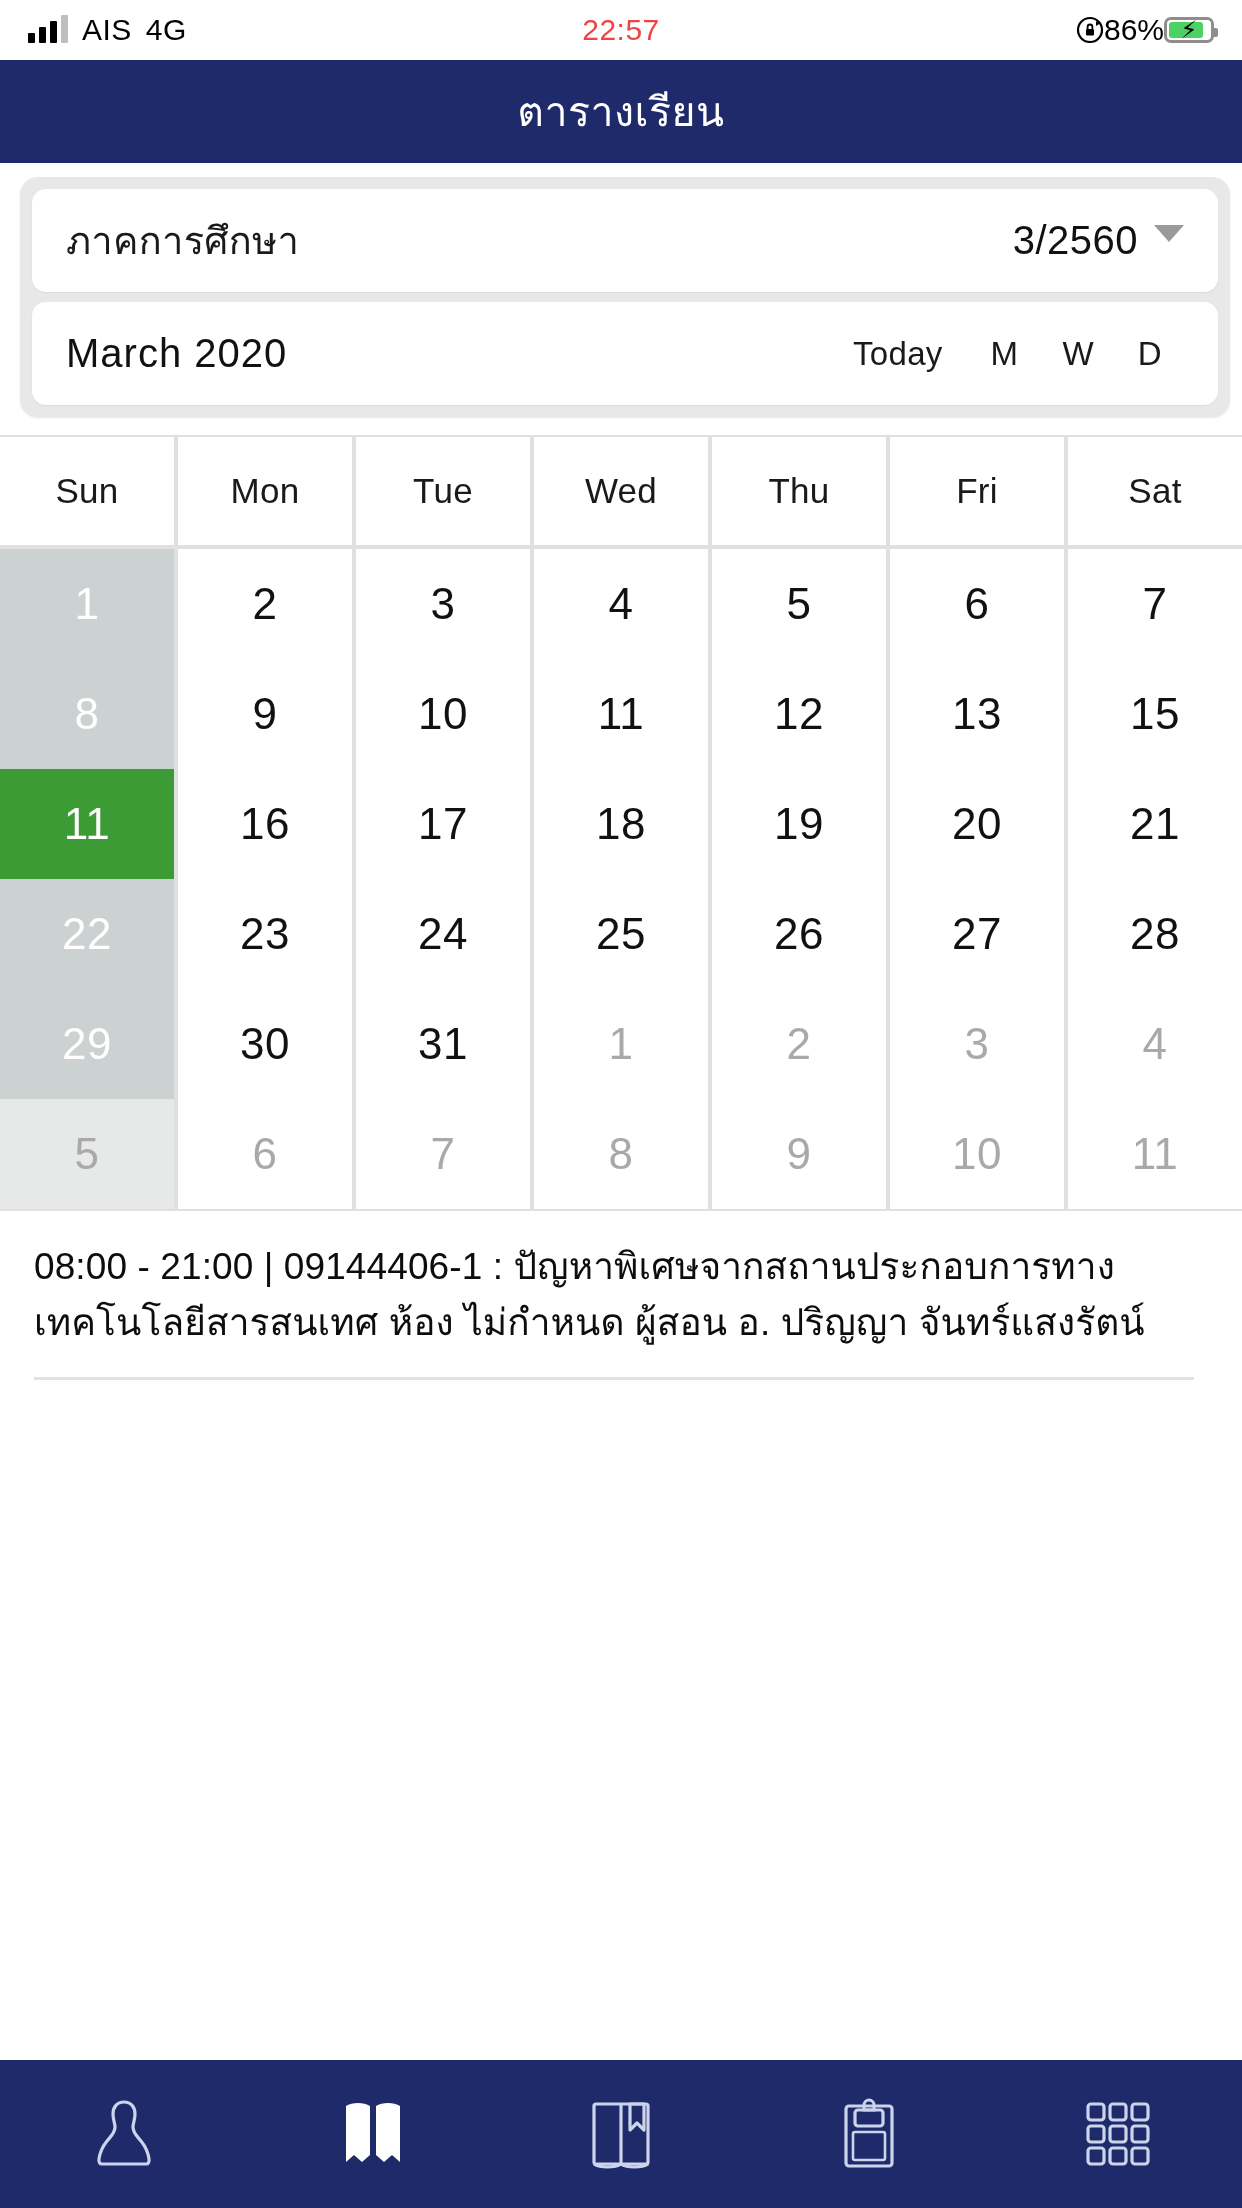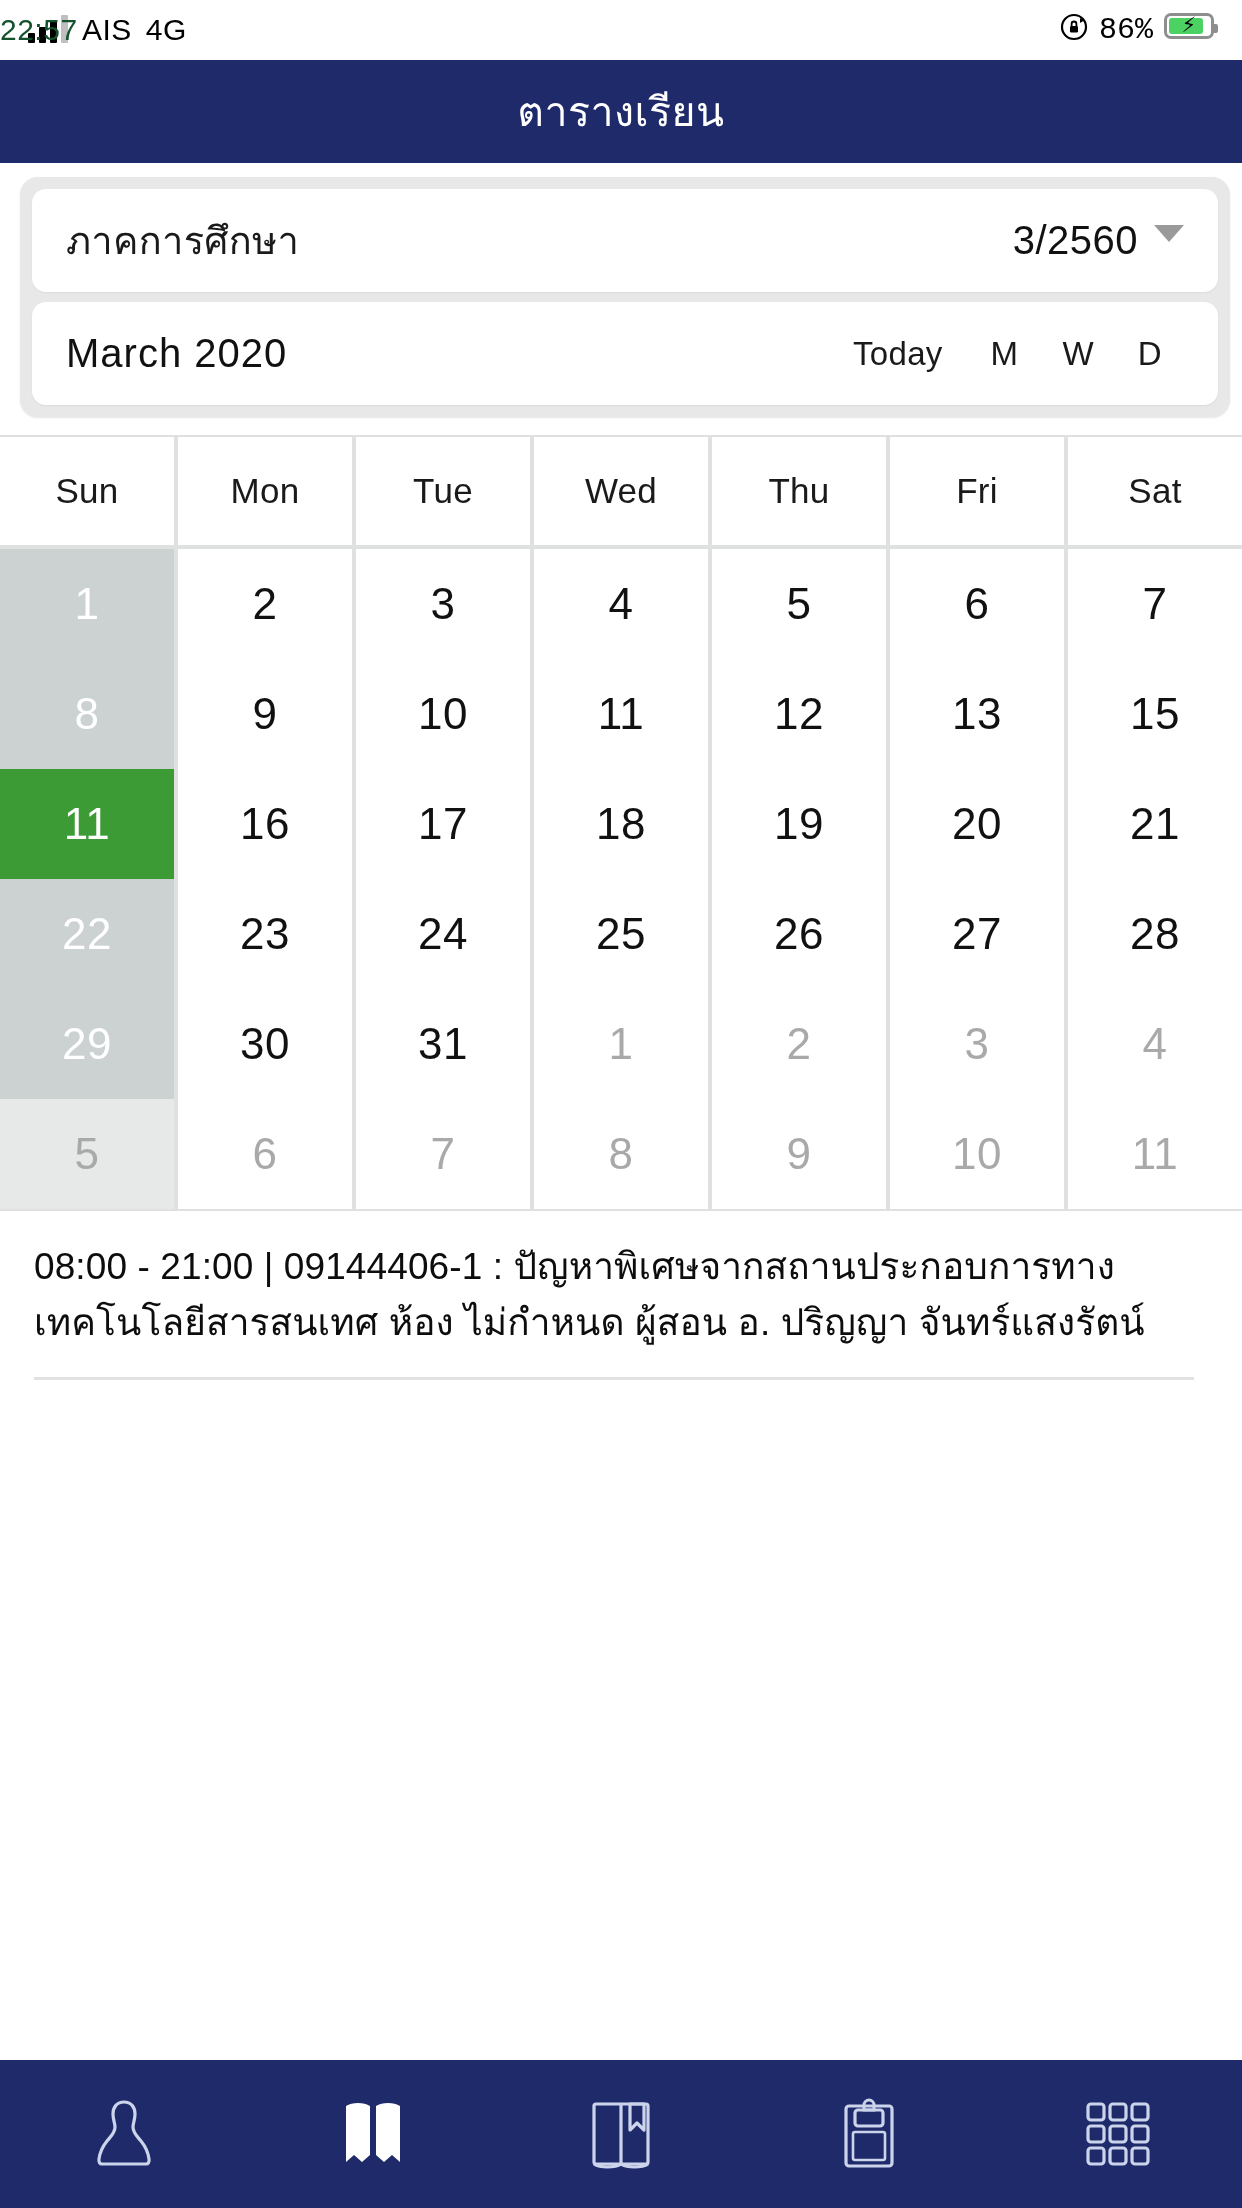--- a/index.html
+++ b/index.html
@@ -54,29 +54,29 @@
   .signal-bars i:nth-child(4) { height: 28px; background: #bfbfbf; }
 
   .sb-carrier, .sb-net {
     font-size: 30px;
     color: #000000;
     letter-spacing: 0.5px;
   }
   .sb-time {
     position: absolute;
     left: 0; right: 0;
+    text-align: center;
     font-size: 30px;
-    color: #14532d;
+    color: #ef4444;
     letter-spacing: 0.5px;
   }
   .sb-right {
     margin-left: auto;
     display: flex;
-    gap: 11px;
-    font-family: Liberation Mono, monospace;
+    align-items: center;
   }
   .rotation-lock {
     width: 28px; height: 28px;
     position: relative;
   }
   .rotation-lock svg { display: block; }
   .sb-batt-pct { font-size: 30px; color: #000; }
   .battery {
     width: 50px; height: 26px;
     border: 3px solid #8e8e8e;

